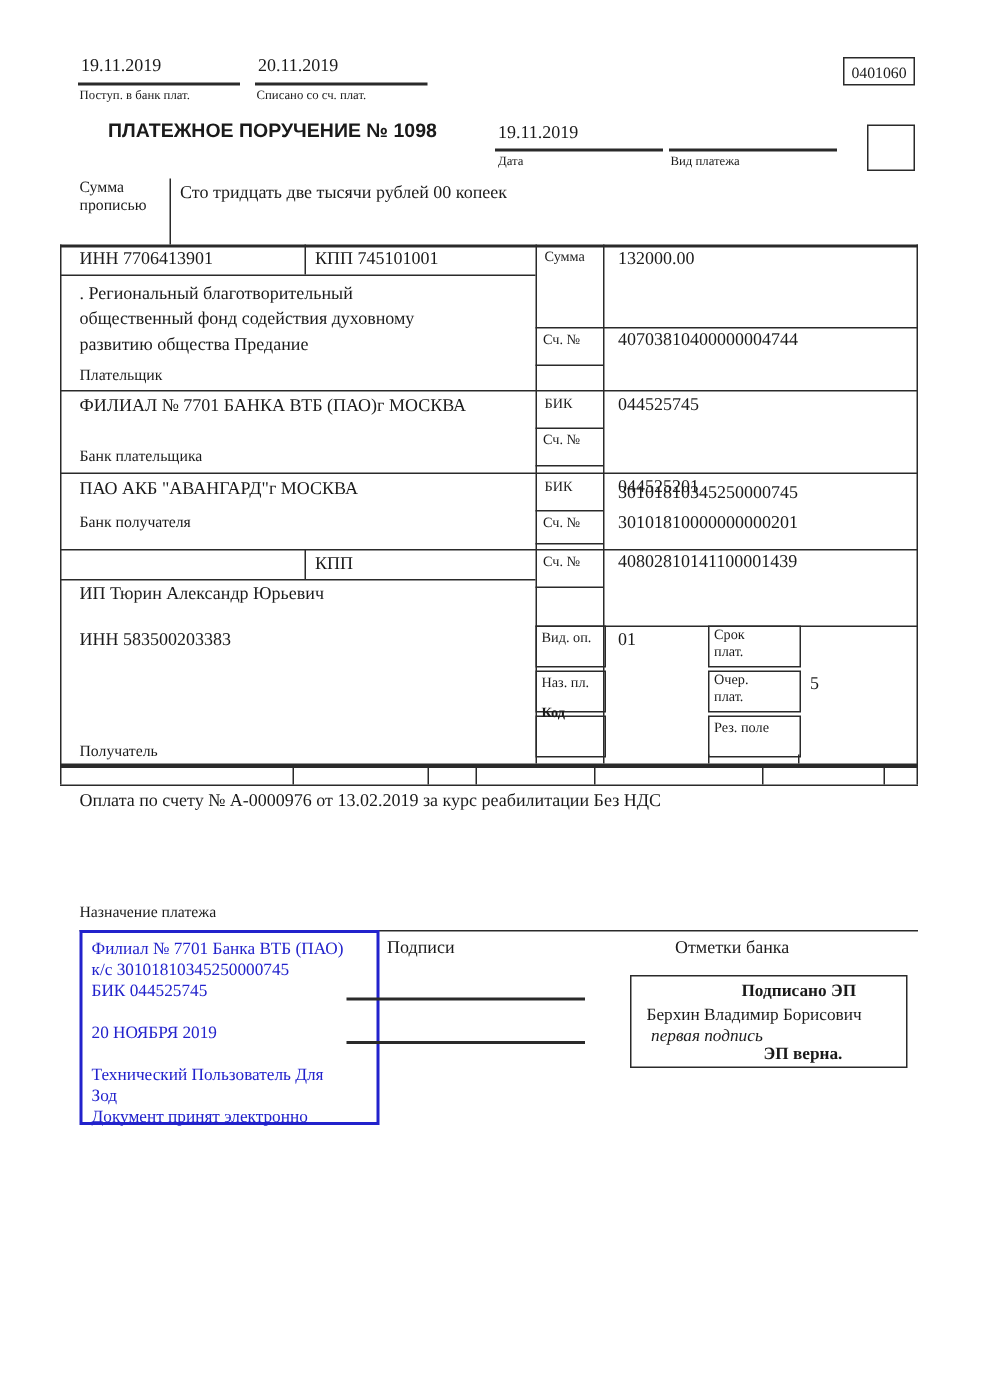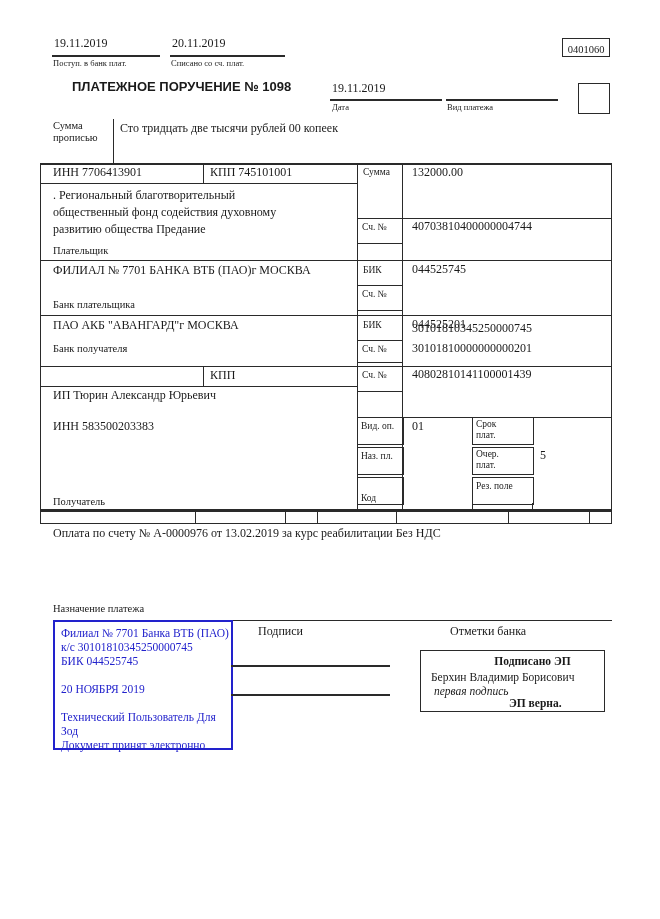--- a/index.html
+++ b/index.html
@@ -12,21 +12,21 @@
   .s10{font-size:10.5px;}
   .s11{font-size:11.5px;}
   .s12{font-size:12px;}
   .b{font-weight:bold;padding-left:20px;}
   .i{font-style:italic;}
   .sans{font-family:"Liberation Sans","DejaVu Sans",sans-serif;}
   .h{position:absolute;background:#2a2a2a;height:1px;}
   .v{position:absolute;background:#2a2a2a;width:1px;}
   .box{position:absolute;border:1px solid #2a2a2a;background:transparent;}
   .blue{color:#2222cc;}
-  .bluebox{position:absolute;border:2px solid #2222cc;}
+  .bluebox{position:absolute;border:2px solid #2222cc;padding-left:20px;}
   .ctr{text-align:center;}
 </style>
 </head>
 <body>
 
 <div class="page">
 
   <div class="t s12" style="left:54px;top:37px;">19.11.2019</div>
   <div class="h" style="left:52px;top:55px;width:108px;height:1.5px;"></div>
   <div class="t s8" style="left:53px;top:59px;">Поступ. в банк плат.</div>
@@ -114,21 +114,21 @@
   <div class="box" style="left:472px;top:417px;width:60px;height:26px;"></div>
   <div class="t s9 pre" style="left:476px;top:419px;">Срок
 плат.</div>
   <div class="box" style="left:357px;top:447px;width:45px;height:26px;"></div>
   <div class="t s9" style="left:361px;top:451px;">Наз. пл.</div>
   <div class="box" style="left:472px;top:447px;width:60px;height:26px;"></div>
   <div class="t s9 pre" style="left:476px;top:449px;">Очер.
 плат.</div>
   <div class="t s12" style="left:540px;top:449px;">5</div>
   <div class="box" style="left:357px;top:477px;width:45px;height:26px;"></div>
-  <div class="t s9" style="left:361px;top:493px;">Код</div>
+  <div class="t s9" style="left:361px;top:471px;font-weight:bold;">Код</div>
   <div class="box" style="left:472px;top:477px;width:60px;height:26px;"></div>
   <div class="t s9" style="left:476px;top:481px;">Рез. поле</div>
   <div class="v" style="left:472px;top:503px;height:6px;"></div>
   <div class="v" style="left:532px;top:503px;height:6px;"></div>
 
   <div class="h" style="left:40px;top:509px;width:572px;height:2.5px;"></div>
   <div class="h" style="left:40px;top:523px;width:572px;"></div>
   <div class="v" style="left:195px;top:511px;height:12px;"></div>
   <div class="v" style="left:285px;top:511px;height:12px;"></div>
   <div class="v" style="left:317px;top:511px;height:12px;"></div>

